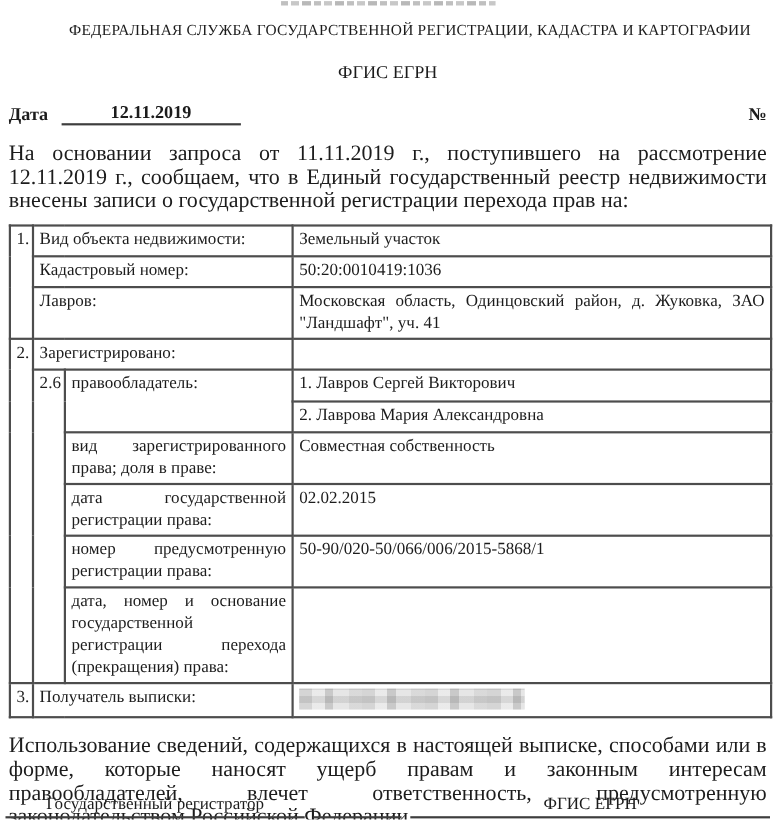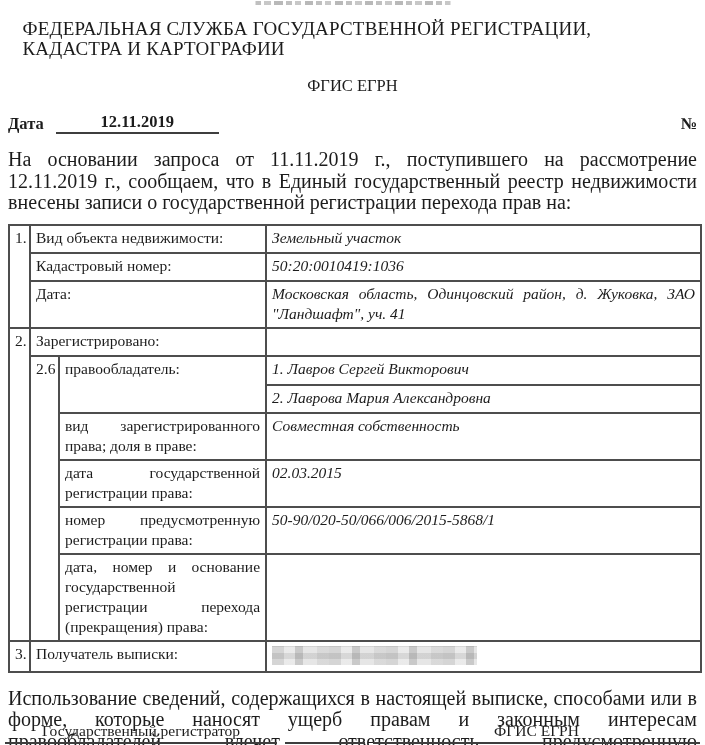--- a/index.html
+++ b/index.html
@@ -17,22 +17,22 @@
     position:absolute; top:1px; left:50%; transform:translateX(-50%);
     width:195px; height:4px; overflow:hidden; opacity:.55;
     background:repeating-linear-gradient(90deg,
       #8c8c8c 0 6px, #ffffff 6px 9px, #9a9a9a 9px 16px, #ffffff 16px 19px,
       #7f7f7f 19px 27px, #ffffff 27px 30px);
   }
 
   .title {
     margin:19px auto 0;
     max-width:660px;
-    text-align:left;
-    font-size:19px;
+    text-align:right;
+    font-size:14px;
     line-height:20px;
     letter-spacing:.2px;
   }
   .subtitle {
     margin-top:17px;
     text-align:center;
     font-size:16.5px;
   }
 
   .meta-row {
@@ -70,21 +70,21 @@
   }
   table.main td {
     border:2px solid #4d4d4d;
     padding:2px 5px 3px 5px;
     vertical-align:top;
     line-height:20px;
     overflow:hidden;
   }
   td.num { padding-left:2px; padding-right:1px; }
   td.lbl { text-align:justify; }
-  td.val { text-align:justify;font-style:italic; }
+  td.val { text-align:justify; }
 
   .redacted {
     width:205px; height:19px; margin-top:2px;
     background-color:#e7e7e7;
     background-image:
       repeating-linear-gradient(90deg, rgba(0,0,0,.11) 0 12px, rgba(0,0,0,.02) 12px 23px,
         rgba(0,0,0,.16) 23px 31px, rgba(0,0,0,.04) 31px 45px, rgba(0,0,0,.09) 45px 57px),
       repeating-linear-gradient(0deg, rgba(255,255,255,.35) 0 6px, rgba(0,0,0,.05) 6px 12px);
   }
 
@@ -135,21 +135,21 @@
       <tr style="height:28px">
     <td class="num" rowspan="3">1.</td>
     <td class="lbl" colspan="2">Вид объекта недвижимости:</td>
     <td class="val">Земельный участок</td>
   </tr>
   <tr style="height:28px">
     <td class="lbl" colspan="2">Кадастровый номер:</td>
     <td class="val">50:20:0010419:1036</td>
   </tr>
   <tr style="height:44px">
-    <td class="lbl" colspan="2">Дата:</td>
+    <td class="lbl" colspan="2">Лавров:</td>
     <td class="val">Московская область, Одинцовский район, д. Жуковка, ЗАО "Ландшафт", уч. 41</td>
   </tr>
   <tr style="height:28px">
     <td class="num" rowspan="7">2.</td>
     <td class="lbl" colspan="2">Зарегистрировано:</td>
     <td class="val"></td>
   </tr>
   <tr style="height:29px">
     <td class="num" rowspan="6">2.6</td>
     <td class="lbl" rowspan="2">правообладатель:</td>
@@ -157,21 +157,21 @@
   </tr>
   <tr style="height:28px">
     <td class="val">2. Лаврова Мария Александровна</td>
   </tr>
   <tr style="height:45px">
     <td class="lbl">вид зарегистрированного права; доля в праве:</td>
     <td class="val">Совместная собственность</td>
   </tr>
   <tr style="height:45px">
     <td class="lbl">дата государственной регистрации права:</td>
-    <td class="val">02.03.2015</td>
+    <td class="val">02.02.2015</td>
   </tr>
   <tr style="height:46px">
     <td class="lbl">номер предусмотренную регистрации права:</td>
     <td class="val">50-90/020-50/066/006/2015-5868/1</td>
   </tr>
   <tr style="height:85px">
     <td class="lbl">дата, номер и основание государственной регистрации перехода (прекращения) права:</td>
     <td class="val"></td>
   </tr>
   <tr style="height:31px">

